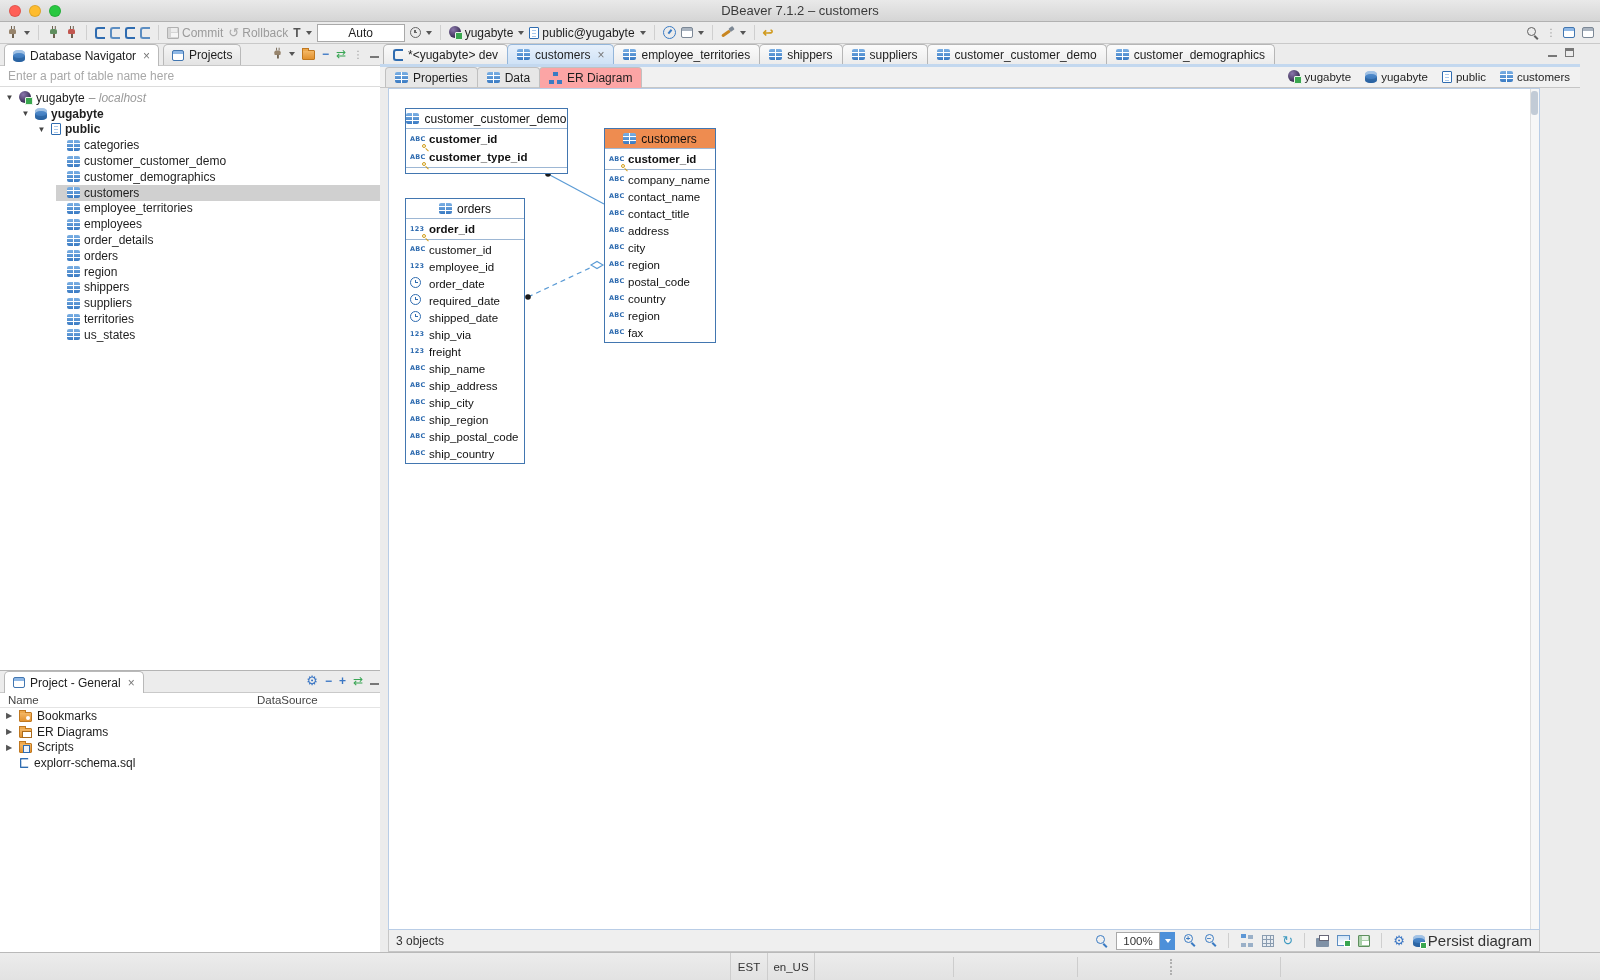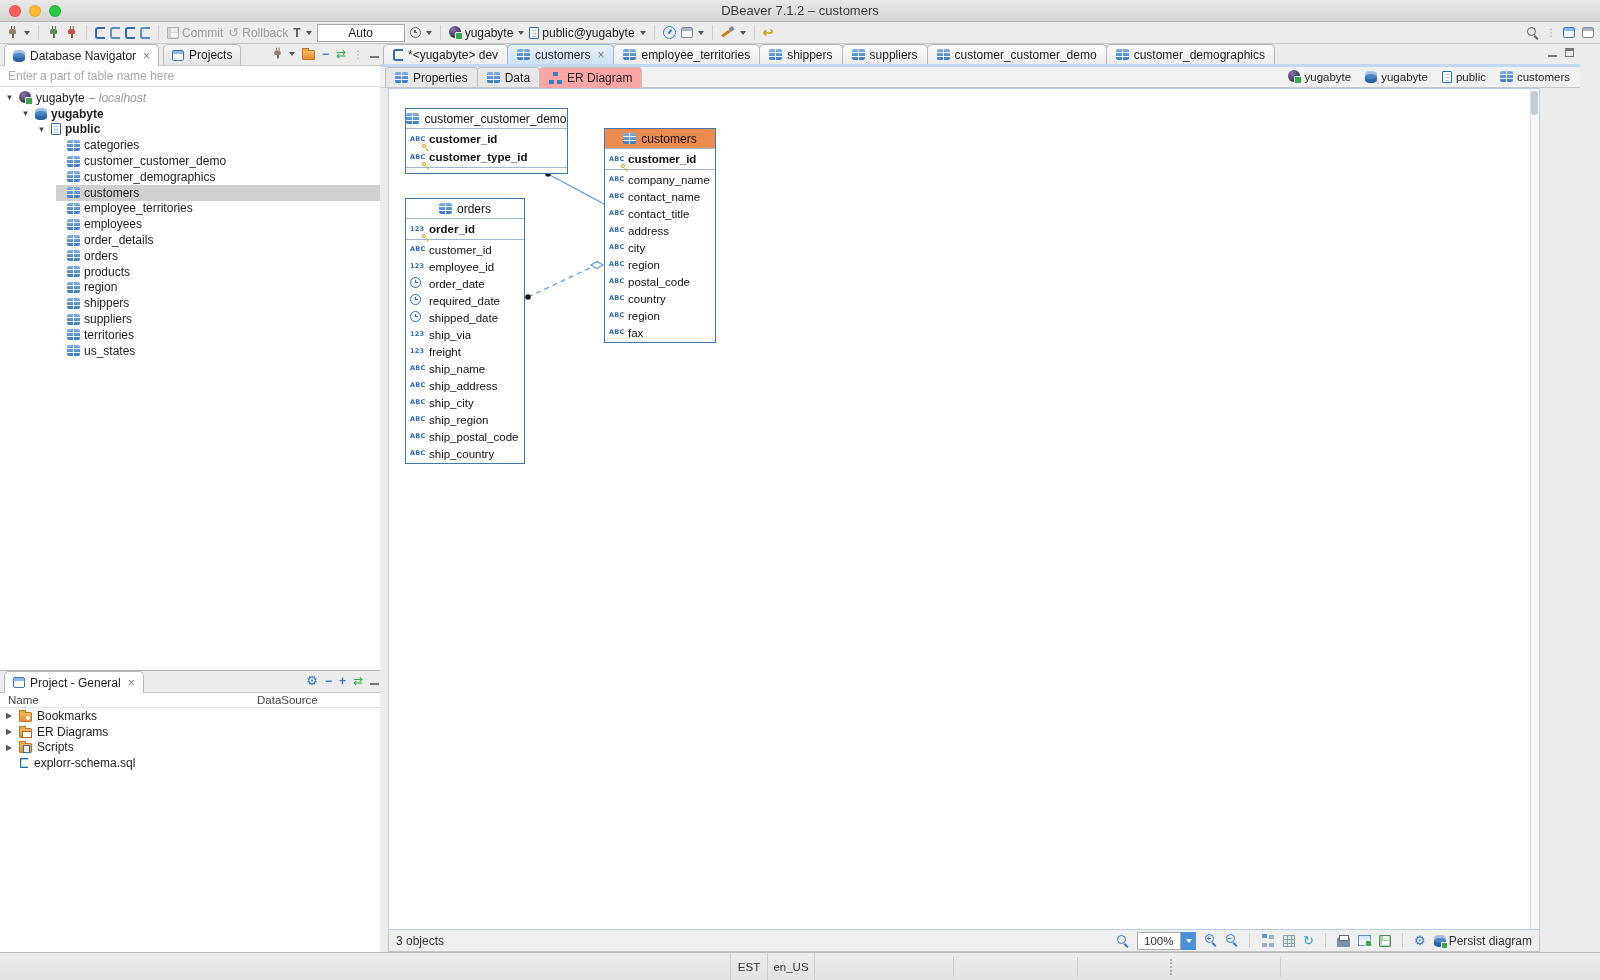--- a/index.html
+++ b/index.html
@@ -302,25 +302,20 @@
         <span class="tlabel">order_details</span>
       </div>
       <div class="trow">
         <span class="exp" style="margin-left: 52px;"></span>
         <span class="tbl-ic"></span>
         <span class="tlabel">orders</span>
       </div>
       <div class="trow">
         <span class="exp" style="margin-left: 52px;"></span>
         <span class="tbl-ic"></span>
-        <span class="tlabel">products</span>
-      </div>
-      <div class="trow">
-        <span class="exp" style="margin-left: 52px;"></span>
-        <span class="tbl-ic"></span>
         <span class="tlabel">region</span>
       </div>
       <div class="trow">
         <span class="exp" style="margin-left: 52px;"></span>
         <span class="tbl-ic"></span>
         <span class="tlabel">shippers</span>
       </div>
       <div class="trow">
         <span class="exp" style="margin-left: 52px;"></span>
         <span class="tbl-ic"></span>
@@ -618,21 +613,21 @@
     <span class="grid-ic"></span>
     <span class="refresh-g">↻</span>
     <span class="tsep"></span>
     <span class="print-ic"></span>
     <span class="img-ic"></span>
     <span class="save-ic"></span>
     <span class="tsep"></span>
     <span class="gear-g">⚙</span>
     <span class="tbtn">
       <span class="db-ic badge"></span>
-      <span style="font-size:12px">Persist diagram</span>
+      <span style="font-size:15px">Persist diagram</span>
     </span>
   </div>
 </div>
 
 <div id="statusbar">
   <div id="status-cells">
       <span class="scell" style="left: 730px; width: 38px;">EST</span>
       <span class="scell" style="left: 767px; width: 48px;">en_US</span>
     </div>
   <span class="ssep" style="left:953px"></span>

